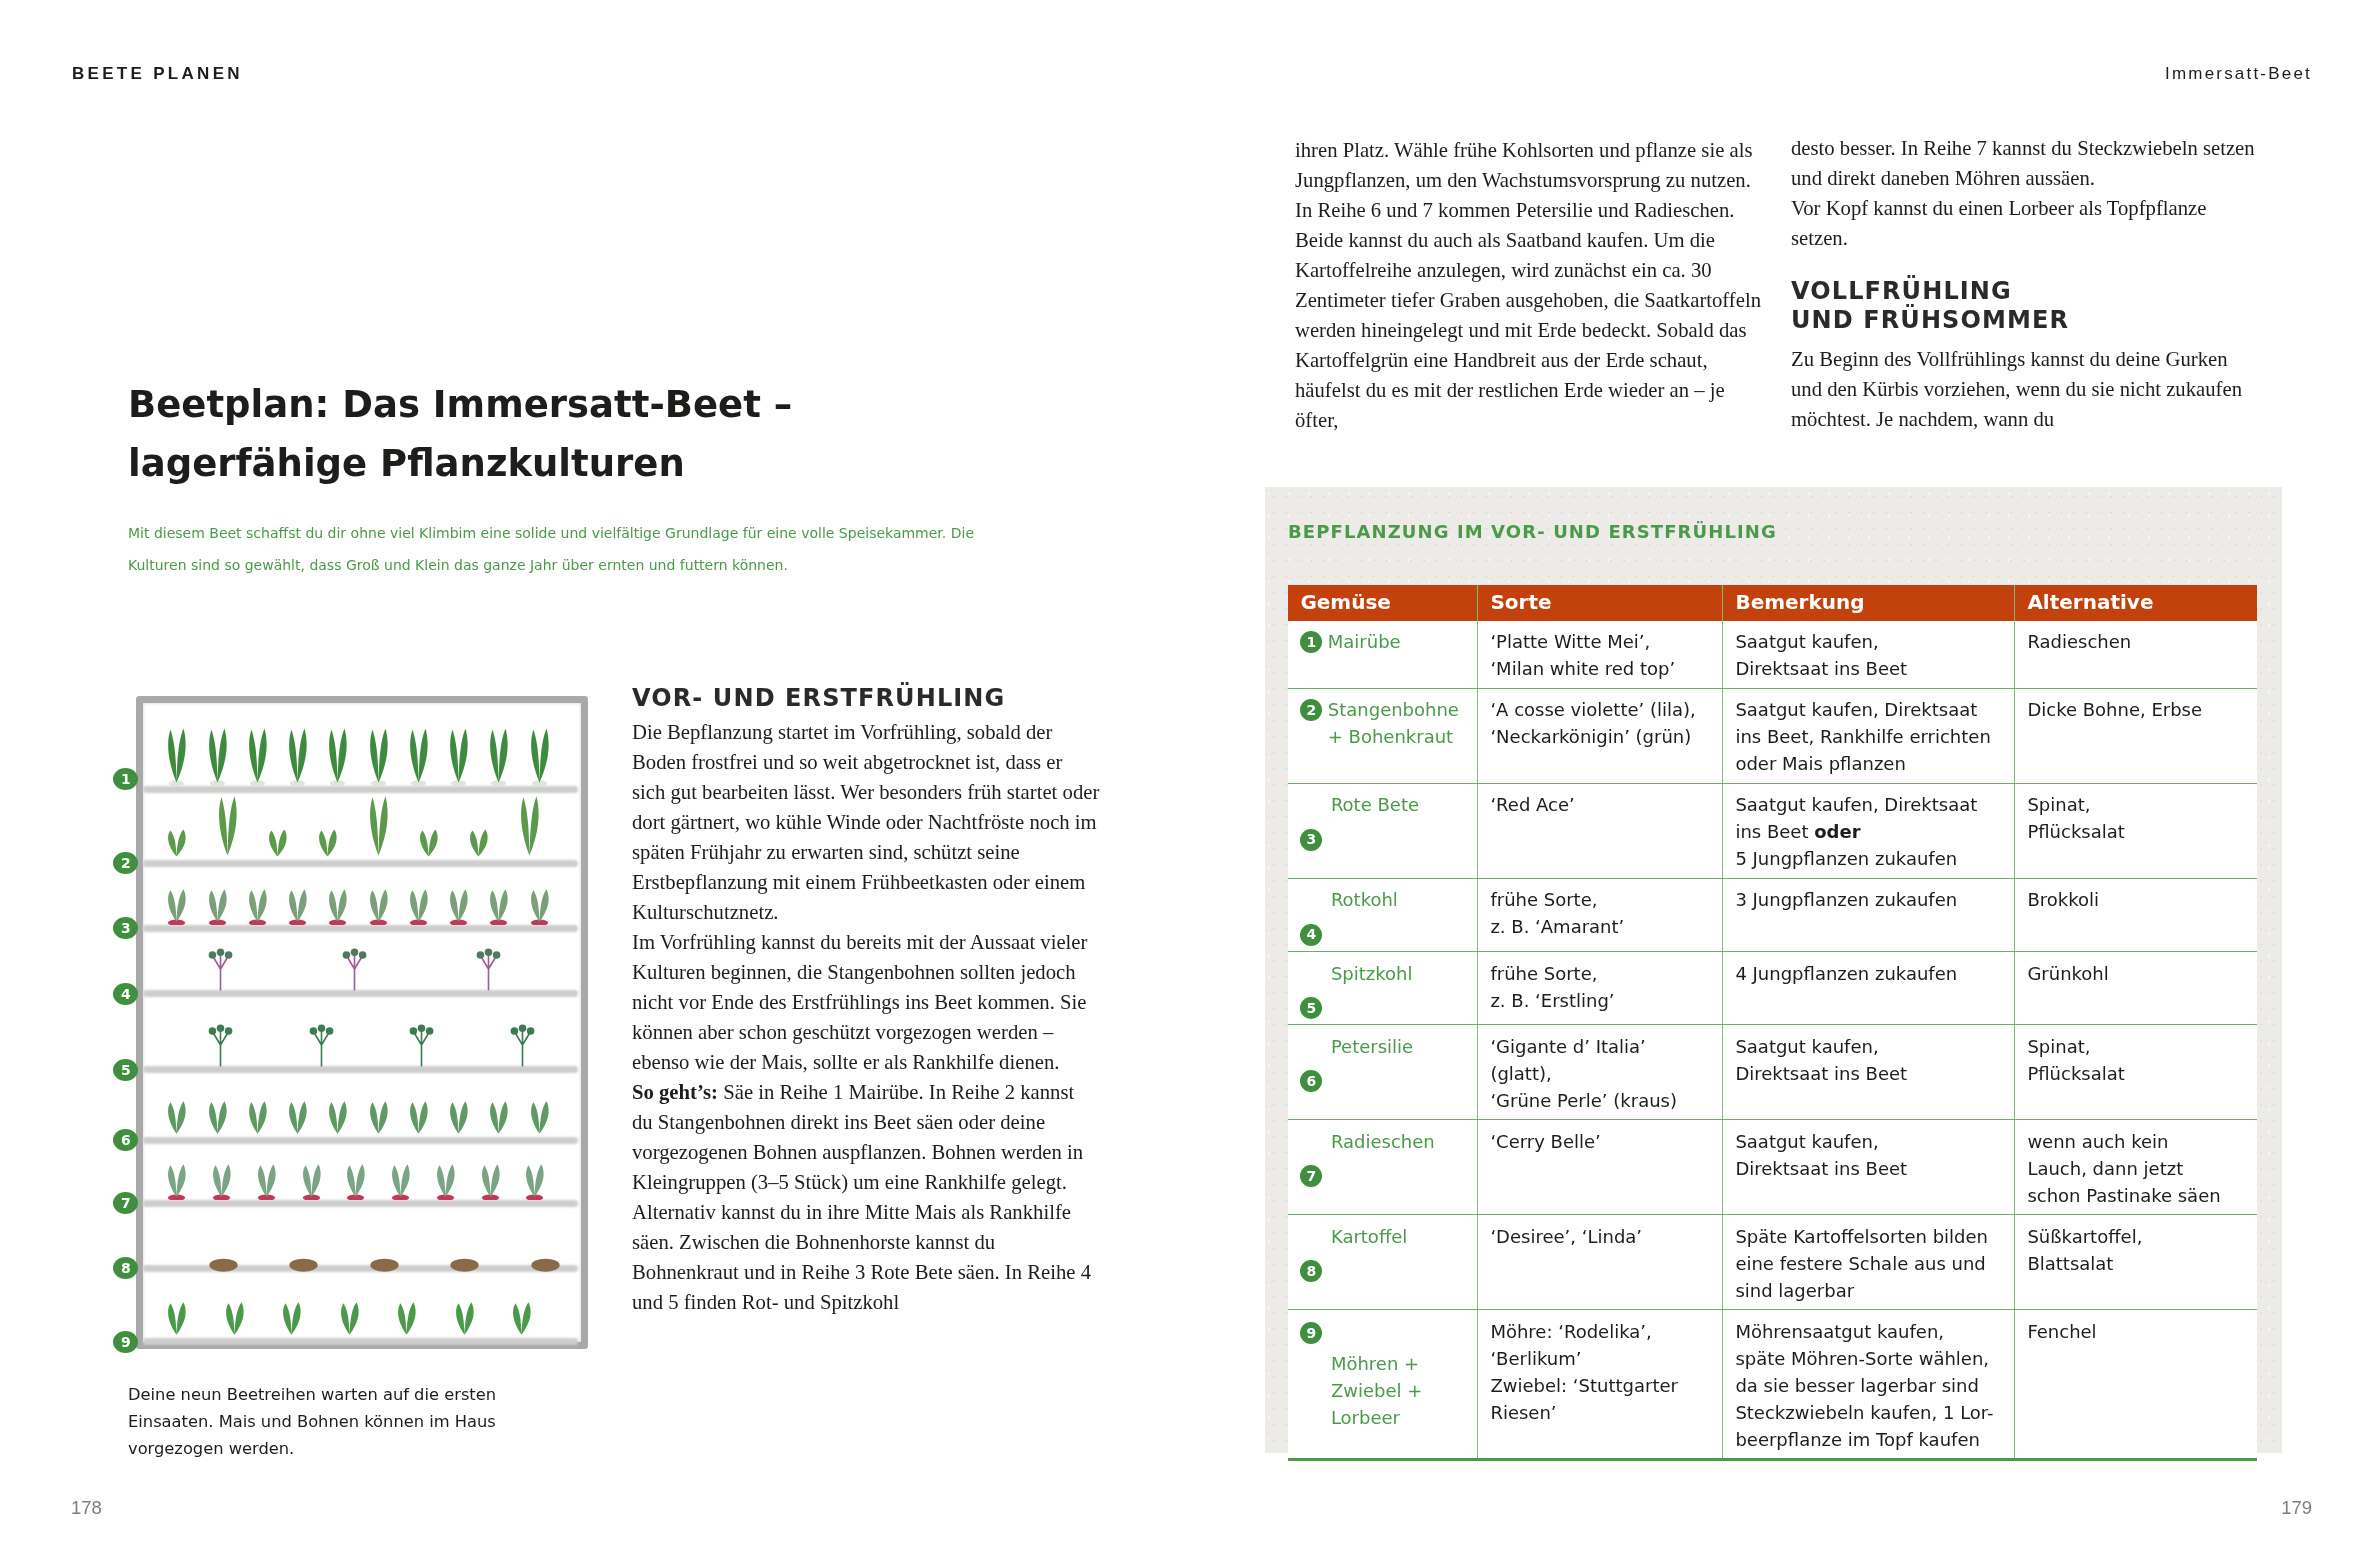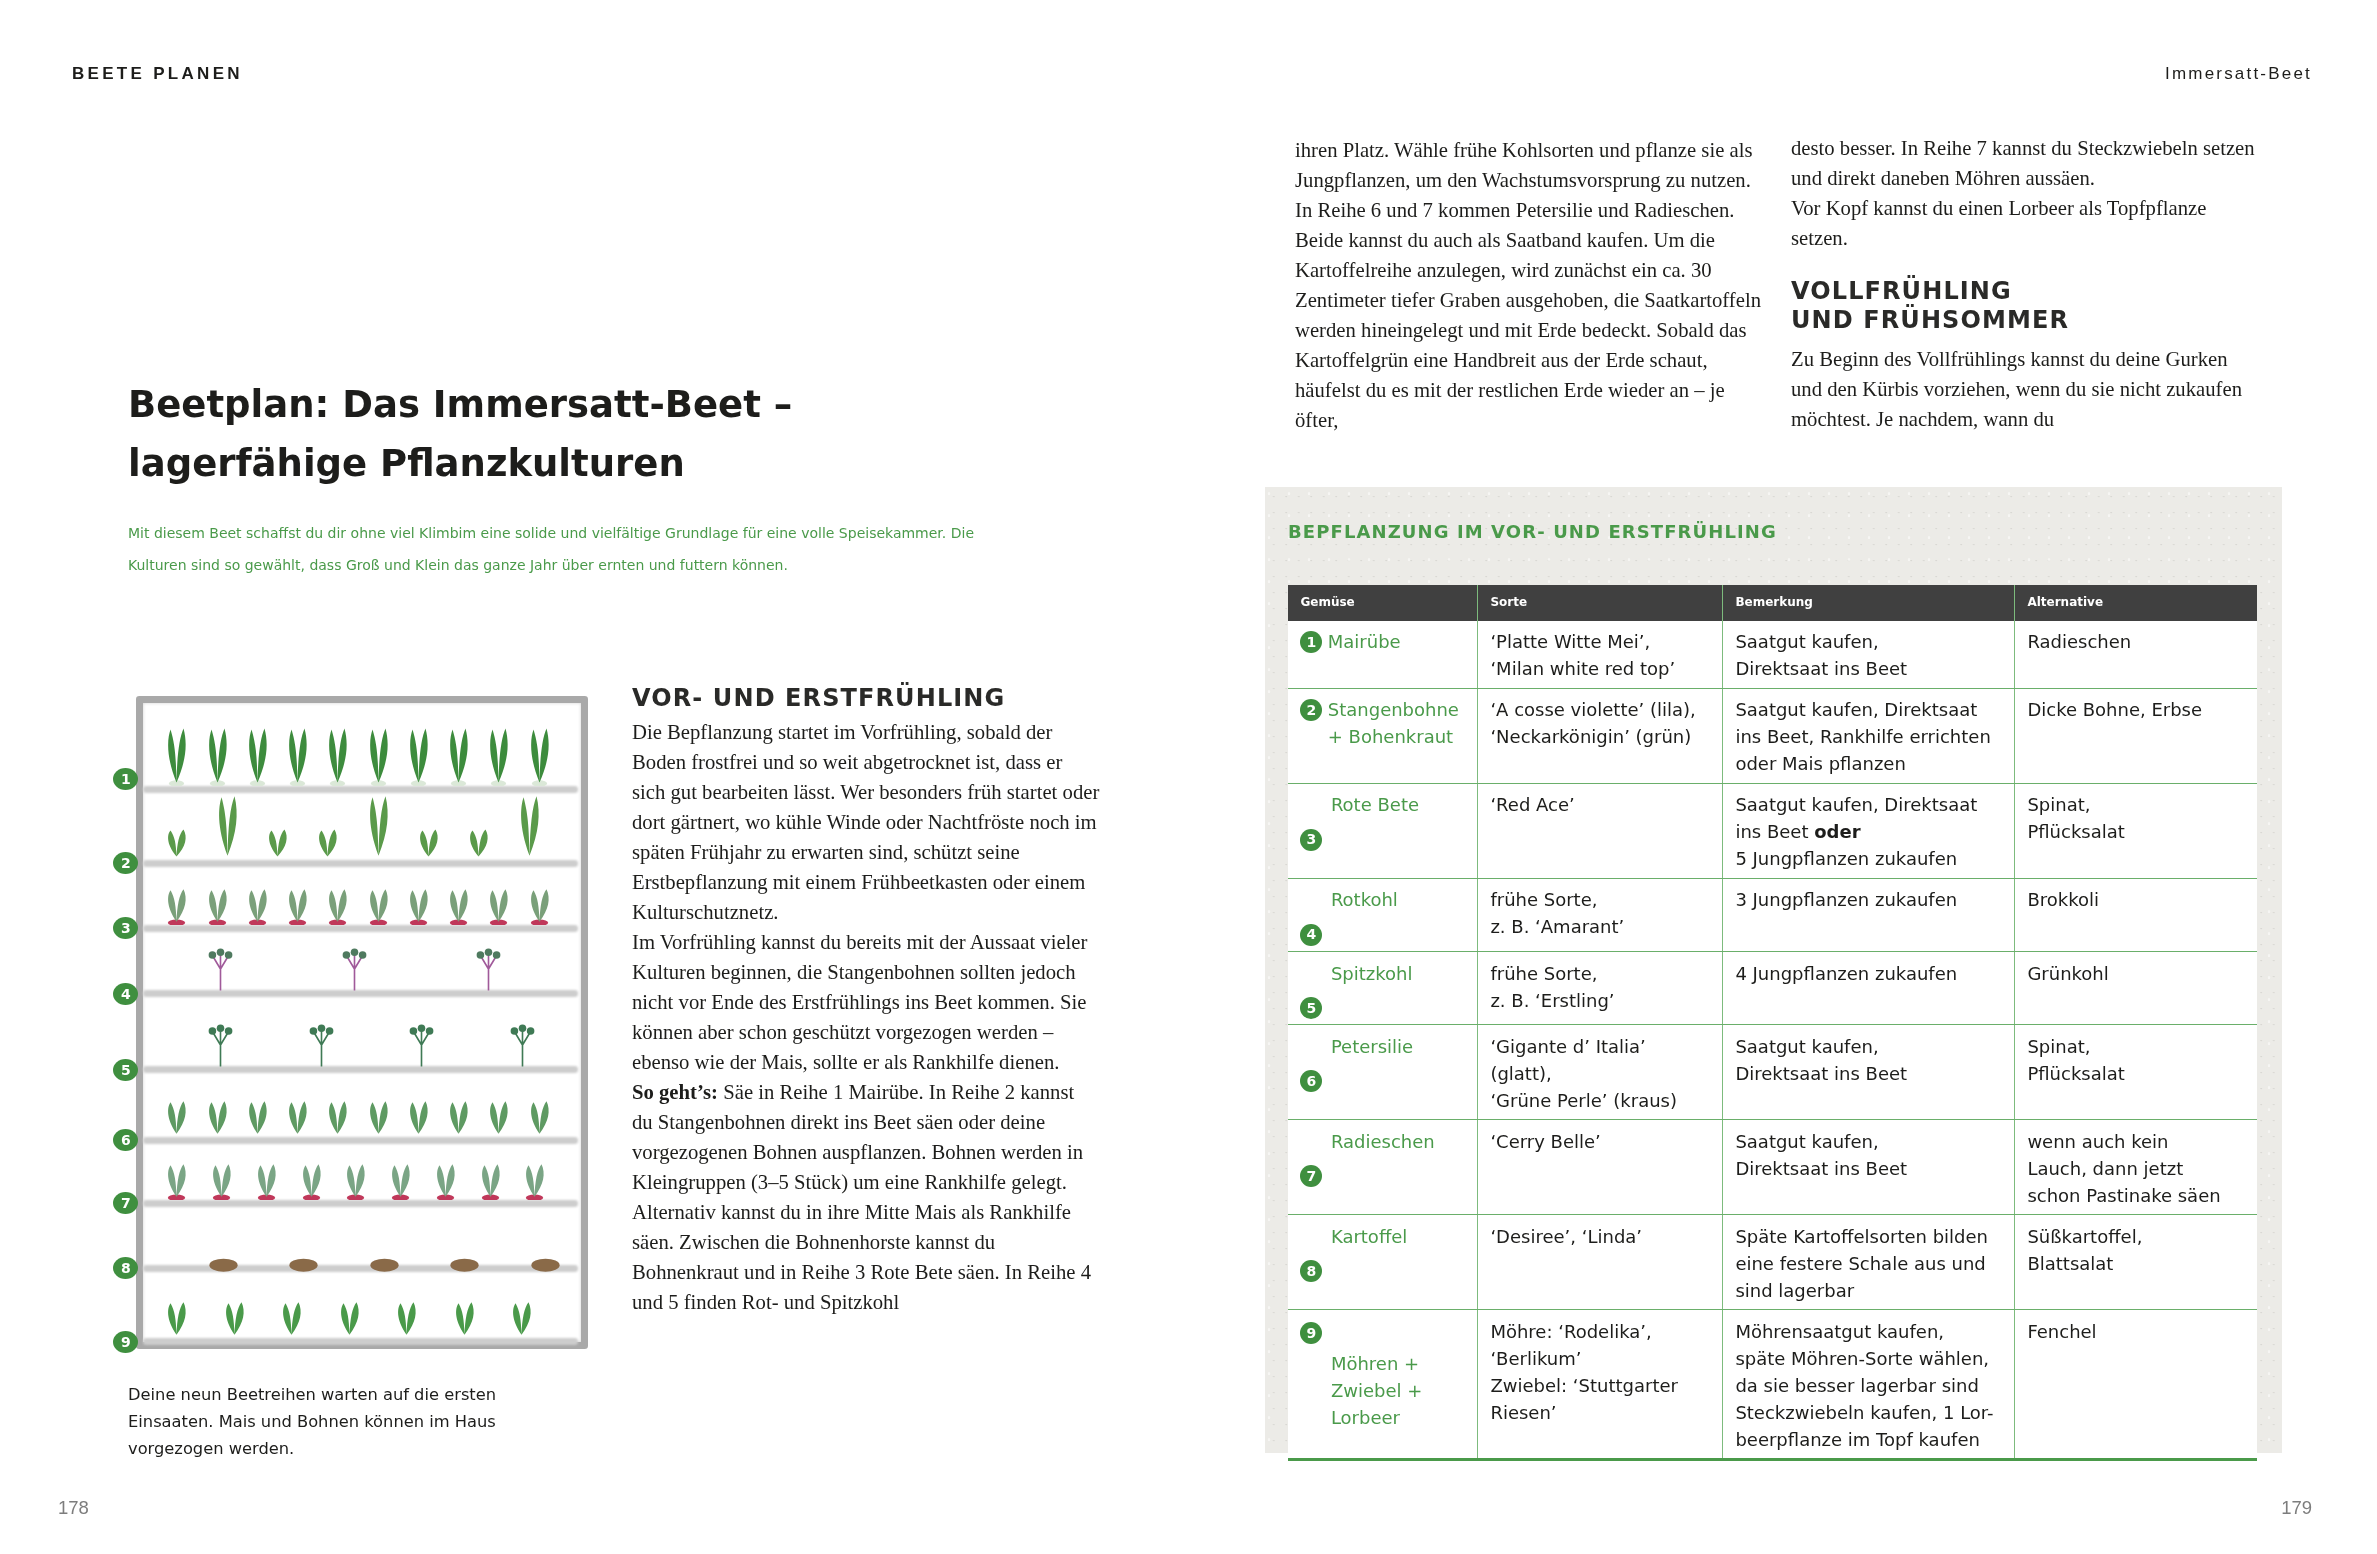--- a/index.html
+++ b/index.html
@@ -3,21 +3,21 @@
 <meta charset="utf-8">
 <style>
   html, body { margin: 0; padding: 0; background: #ffffff; }
   body { width: 2377px; height: 1555px; position: relative; overflow: hidden; color: #1d1d1b; }
 
   .running-head { position: absolute; top: 64px; font-family: "Liberation Sans", sans-serif; font-size: 17px; letter-spacing: 3.3px; color: #1d1d1b; }
   #rh-left { left: 72px; font-weight: bold; }
   #rh-right { right: 65px; letter-spacing: 2.2px; }
 
   .folio { position: absolute; top: 1497px; font-family: "Liberation Sans", sans-serif; font-size: 18.5px; color: #7d7d7d; }
-  #folio-left { left: 58px; }
+  #folio-left { left: 71px; }
   #folio-right { right: 65px; }
 
   #main-title { position: absolute; left: 128px; top: 375px; width: 870px; font-family: "DejaVu Sans", sans-serif; font-weight: bold; font-size: 37px; line-height: 59px; color: #1d1d1b; margin: 0; }
   #intro { position: absolute; left: 128px; top: 517px; width: 892px; font-family: "DejaVu Sans", sans-serif; font-size: 14px; line-height: 32px; color: #4a9a4a; margin: 0; }
 
   
   #bed { position: absolute; left: 109px; top: 691px; width: 490px; height: 669px; }
   #bed-frame { position: absolute; left: 27px; top: 5.4px; width: 452px; height: 653px; border: 7.6px solid #a9a9a9; border-radius: 3.3px; box-sizing: border-box; background: #fff; box-shadow: 0 0 3.3px #cfcfcf inset; }
   .row-line { position: absolute; left: 34px; width: 435px; height: 6.5px; background: #cdcdcd; border-radius: 3.3px; filter: blur(0.8px); }
   .row-num { position: absolute; left: 4.4px; width: 25px; height: 22px; border-radius: 50%; background: #3f8f3f; color: #fff; font-family: "DejaVu Sans", sans-serif; font-weight: bold; font-size: 14px; display: flex; align-items: center; justify-content: center; }
@@ -35,21 +35,21 @@
   #col-r2 .section-head { margin-top: 24px; margin-bottom: 8.7px; }
 
   
   #table-box { position: absolute; left: 1265px; top: 487px; width: 1017px; height: 966px;
     background: #ecebe7;
     background-image: radial-gradient(circle at 20% 30%, rgba(255,255,255,0.5) 0 1.1px, transparent 1.6px),
                       radial-gradient(circle at 70% 60%, rgba(180,180,175,0.35) 0 0.5px, transparent 1.1px);
     background-size: 20px 22px, 12.5px 16px; }
   #table-title { position: absolute; left: 23px; top: 34px; font-family: "DejaVu Sans", sans-serif; font-weight: bold; font-size: 18px; letter-spacing: 1.1px; color: #4a9a4a; margin: 0; }
   #plant-table { position: absolute; left: 23.4px; top: 98px; width: 969px; border-collapse: collapse; background: #fff; font-family: "DejaVu Sans", sans-serif; font-size: 18px; line-height: 27px; color: #1d1d1b; }
-  #plant-table th { background: #404040; color: #fff; text-align: left; font-weight: bold; font-size: 12px; padding: 4.4px 12px 4.4px 12px; height: 27px; border-right: 1.1px solid #7dbb7d; }
+  #plant-table th { background: #c2410c; color: #fff; text-align: left; font-weight: bold; font-size: 20px; padding: 4.4px 12px 4.4px 12px; height: 27px; border-right: 1.1px solid #7dbb7d; }
   #plant-table th:last-child { border-right: none; }
   #plant-table td { vertical-align: top; padding: 7.6px 12px 5.4px 12px; border-right: 1.1px solid #7dbb7d; border-bottom: 1.6px solid #6aaf6a; }
   #plant-table td:last-child { border-right: none; }
   #plant-table tr:last-child td { border-bottom: 3.3px solid #4a9a4a; }
   .col-gemuese { width: 165px; }
   .col-sorte { width: 220px; }
   .col-bem { width: 267px; }
   .gem-cell { display: flex; align-items: flex-start; gap: 5.4px; }
   .gem-cell.stack { flex-direction: column; align-items: flex-start; gap: 6px; }
   .num-badge { flex: 0 0 auto; width: 22px; height: 22px; border-radius: 50%; background: #3f8f3f; color: #fff; font-weight: bold; font-size: 14px; display: inline-flex; align-items: center; justify-content: center; margin-top: 2.7px; }

